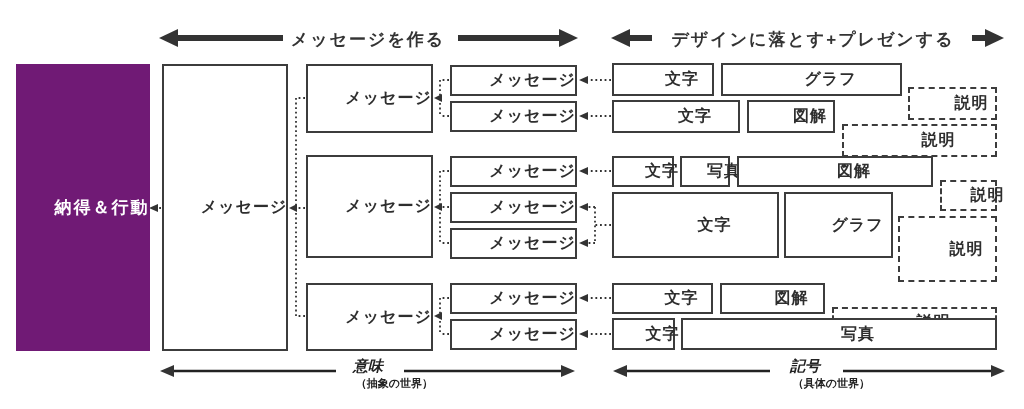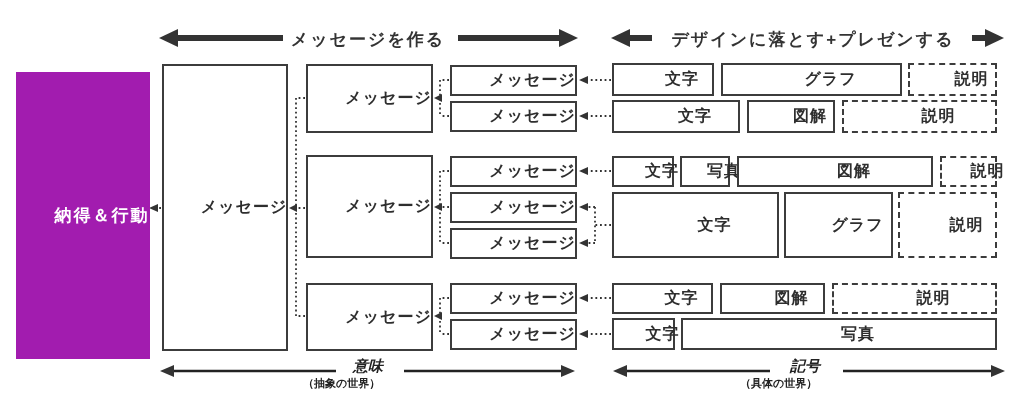--- a/index.html
+++ b/index.html
@@ -5,34 +5,34 @@
   html,body{margin:0;padding:0;background:#fff;}
   #canvas{
     position:relative;width:1024px;height:409px;background:#ffffff;
     font-family:"Liberation Sans",sans-serif;color:#2e2e2e;overflow:hidden;
   }
   .box{
     position:absolute;box-sizing:border-box;background:#fff;
     border:2px solid #3c3c3c;display:flex;align-items:center;justify-content:center;
     font-weight:700;font-size:16px;letter-spacing:1px;white-space:nowrap;padding-left:38px;
   }
-  .dashed{border-style:dashed;}
+  .dashed{border-style:dashed;margin-top:24px;}
   .outcome{
-    background:#a21caf;border:none;color:#ffffff;font-size:17px;letter-spacing:2px;margin-top:8px;
+    background:#701a75;border:none;color:#ffffff;font-size:17px;letter-spacing:2px;
   }
   .title{
     position:absolute;font-weight:700;font-size:17px;letter-spacing:2px;
     text-align:center;white-space:nowrap;color:#333;
   }
   .axis-label{
     position:absolute;font-weight:700;font-size:15px;text-align:center;
     white-space:nowrap;color:#222;font-style:italic;
   }
   .axis-sub{
-    position:absolute;font-weight:700;font-size:11px;text-align:left;
+    position:absolute;font-weight:700;font-size:11px;text-align:right;
     white-space:nowrap;color:#222;
   }
   svg{position:absolute;left:0;top:0;}
   .thick{stroke:#333;stroke-width:6;fill:none;}
   .thin{stroke:#222;stroke-width:2.4;fill:none;}
   .dot{stroke:#333;stroke-width:1.8;fill:none;stroke-dasharray:1.8 2.8;}
   .head{fill:#333;stroke:none;}
 </style>
 </head>
 <body>

